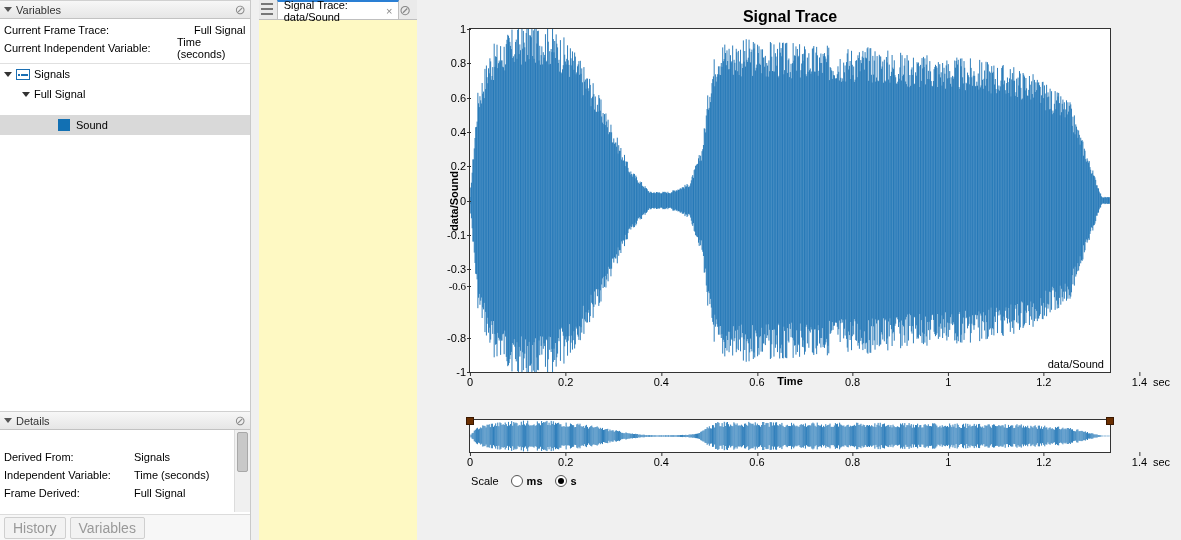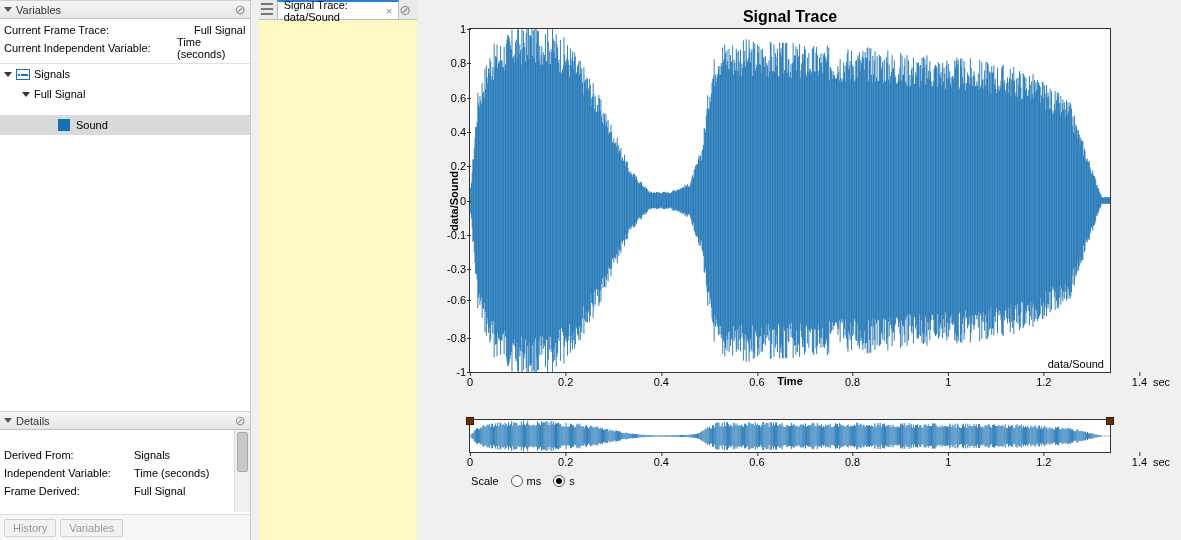--- a/index.html
+++ b/index.html
@@ -76,30 +76,30 @@
     position:relative;
   }
   .details-scroll {
     position:absolute; right:0; top:0; bottom:28px; width:16px;
     background:#f0f0f0; border-left:1px solid #dcdcdc;
   }
   .details-scroll .thumb{
     position:absolute; left:2px; right:2px; top:2px; height:40px;
     background:#c8c8c8; border:1px solid #a8a8a8; border-radius:2px;
   }
-  .details-rows { padding:8px 4px;margin-top:8px; }
+  .details-rows { padding:18px 4px; }
   .details-rows .kv-row .kv-key{ width:130px; }
   .btn-row {
     position:absolute; left:0; right:0; bottom:0; height:26px;
     display:flex; gap:4px; align-items:center; padding:2px 4px;
     border-top:1px solid #dcdcdc; background:#f7f7f7;
   }
   .btn {
     border:1px solid #cfcfcf; background:#f2f2f2; color:#999;
-    padding:2px 8px; font-size:11px; border-radius:2px;
+    padding:2px 8px; font-size:14px; border-radius:2px;
   }
 
   
   .main {
     flex:1 1 auto; display:flex; flex-direction:row; background:#fef9c3;
     position:relative;
     margin-left:8px;
   }
   .tabbar {
     height:20px; display:flex; align-items:flex-end;
@@ -160,21 +160,21 @@
   .ov-handle.left{left:-4px;} .ov-handle.right{right:-4px;}
   .ov-xtick{position:absolute; bottom:-16px; font-size:11px; transform:translateX(-50%);}
   .ov-xtick::before{content:"";position:absolute;left:50%;top:-4px;width:1px;height:4px;background:#333;}
   .ov-unit{position:absolute; right:-60px; bottom:-16px; font-size:11px;}
 
   
   .scale-row{
     margin-top:22px; display:flex; align-items:center; gap:12px;
     font-size:11px; padding-left:2px;
   }
-  .radio{display:inline-flex;gap:4px;}
+  .radio{display:inline-flex;gap:4px;font-weight:bold;}
   .radio .dot{
     width:12px;height:12px;border:1px solid #555;border-radius:50%;
     display:inline-flex;align-items:center;justify-content:center;background:#fff;
   }
   .radio .dot.inner::after{content:"";width:6px;height:6px;border-radius:50%;background:#000;display:block;}
 
   svg{display:block;}
 </style>
 </head>
 <body>
@@ -266,21 +266,21 @@
     <div class="chart-box" id="chart-box">
       <div class="ylabel">data/Sound</div>
       <svg id="chart-svg" width="100%" height="100%" preserveAspectRatio="none" viewBox="0 0 765 343">
           <path d="M0.0 168.0 L0.0 175.0 M0.9 158.5 L0.9 184.5 M1.7 153.7 L1.7 189.3 M2.6 143.7 L2.6 199.3 M3.4 130.4 L3.4 212.6 M4.3 130.4 L4.3 212.6 M5.1 119.4 L5.1 223.6 M6.0 109.0 L6.0 234.0 M6.8 98.2 L6.8 244.8 M7.7 97.9 L7.7 245.1 M8.5 92.6 L8.5 250.4 M9.4 63.8 L9.4 279.2 M10.2 74.3 L10.2 268.7 M11.1 78.1 L11.1 264.9 M11.9 67.2 L11.9 275.8 M12.8 71.3 L12.8 271.7 M13.6 74.5 L13.6 268.5 M14.5 54.0 L14.5 289.0 M15.3 64.6 L15.3 278.4 M16.2 62.6 L16.2 280.4 M17.0 69.1 L17.0 273.9 M17.9 39.9 L17.9 303.1 M18.7 60.1 L18.7 282.9 M19.6 36.5 L19.6 306.5 M20.4 48.2 L20.4 294.8 M21.3 54.2 L21.3 288.8 M22.1 39.3 L22.1 303.7 M23.0 44.3 L23.0 298.7 M23.8 29.3 L23.8 313.7 M24.7 32.4 L24.7 310.6 M25.5 50.8 L25.5 292.2 M26.4 47.0 L26.4 296.0 M27.2 38.1 L27.2 304.9 M28.1 51.0 L28.1 292.0 M28.9 14.7 L28.9 328.3 M29.8 37.9 L29.8 305.1 M30.6 27.3 L30.6 315.7 M31.5 28.0 L31.5 315.0 M32.3 15.7 L32.3 327.3 M33.2 39.1 L33.2 303.9 M34.0 34.2 L34.0 308.8 M34.9 31.5 L34.9 311.5 M35.7 33.1 L35.7 309.9 M36.6 17.1 L36.6 325.9 M37.4 31.5 L37.4 311.5 M38.3 31.4 L38.3 311.6 M39.1 37.7 L39.1 305.3 M40.0 38.3 L40.0 304.7 M40.8 17.8 L40.8 325.2 M41.7 41.4 L41.7 301.6 M42.5 35.4 L42.5 307.6 M43.4 15.1 L43.4 327.9 M44.2 10.8 L44.2 332.2 M45.1 5.8 L45.1 337.2 M46.0 6.8 L46.0 336.2 M46.8 8.9 L46.8 334.1 M47.7 12.9 L47.7 330.1 M48.5 16.9 L48.5 326.1 M49.4 20.1 L49.4 322.9 M50.2 0.6 L50.2 342.4 M51.1 29.0 L51.1 314.0 M51.9 27.3 L51.9 315.7 M52.8 32.9 L52.8 310.1 M53.6 25.3 L53.6 317.7 M54.5 13.0 L54.5 330.0 M55.3 10.6 L55.3 332.4 M56.2 29.8 L56.2 313.2 M57.0 0.9 L57.0 342.1 M57.9 0.0 L57.9 343.0 M58.7 25.1 L58.7 317.9 M59.6 15.4 L59.6 327.6 M60.4 21.2 L60.4 321.8 M61.3 35.6 L61.3 307.4 M62.1 0.0 L62.1 343.0 M63.0 19.7 L63.0 323.3 M63.8 1.9 L63.8 341.1 M64.7 13.6 L64.7 329.4 M65.5 18.3 L65.5 324.7 M66.4 32.6 L66.4 310.4 M67.2 4.0 L67.2 339.0 M68.1 0.0 L68.1 343.0 M68.9 26.0 L68.9 317.0 M69.8 0.0 L69.8 343.0 M70.6 30.1 L70.6 312.9 M71.5 6.2 L71.5 336.8 M72.3 6.6 L72.3 336.4 M73.2 8.3 L73.2 334.7 M74.0 0.0 L74.0 343.0 M74.9 27.0 L74.9 316.0 M75.7 1.4 L75.7 341.6 M76.6 29.8 L76.6 313.2 M77.4 0.0 L77.4 343.0 M78.3 33.7 L78.3 309.3 M79.1 0.0 L79.1 343.0 M80.0 14.5 L80.0 328.5 M80.8 2.1 L80.8 340.9 M81.7 1.7 L81.7 341.3 M82.5 31.5 L82.5 311.5 M83.4 16.8 L83.4 326.2 M84.2 35.7 L84.2 307.3 M85.1 26.1 L85.1 316.9 M85.9 17.4 L85.9 325.6 M86.8 35.4 L86.8 307.6 M87.6 23.2 L87.6 319.8 M88.5 28.6 L88.5 314.4 M89.3 25.9 L89.3 317.1 M90.2 5.2 L90.2 337.8 M91.1 32.9 L91.1 310.1 M91.9 31.8 L91.9 311.2 M92.8 0.0 L92.8 343.0 M93.6 12.7 L93.6 330.3 M94.5 35.4 L94.5 307.6 M95.3 22.2 L95.3 320.8 M96.2 34.9 L96.2 308.1 M97.0 20.0 L97.0 323.0 M97.9 23.1 L97.9 319.9 M98.7 0.0 L98.7 343.0 M99.6 10.1 L99.6 332.9 M100.4 23.3 L100.4 319.7 M101.3 12.0 L101.3 331.0 M102.1 29.0 L102.1 314.0 M103.0 5.4 L103.0 337.6 M103.8 14.7 L103.8 328.3 M104.7 18.4 L104.7 324.6 M105.5 34.0 L105.5 309.0 M106.4 30.8 L106.4 312.2 M107.2 42.6 L107.2 300.4 M108.1 11.1 L108.1 331.9 M108.9 43.4 L108.9 299.6 M109.8 44.4 L109.8 298.6 M110.6 40.3 L110.6 302.7 M111.5 36.2 L111.5 306.8 M112.3 8.4 L112.3 334.6 M113.2 25.7 L113.2 317.3 M114.0 32.5 L114.0 310.5 M114.9 35.5 L114.9 307.5 M115.7 29.8 L115.7 313.2 M116.6 16.3 L116.6 326.7 M117.4 31.3 L117.4 311.7 M118.3 35.9 L118.3 307.1 M119.1 47.9 L119.1 295.1 M120.0 19.3 L120.0 323.7 M120.8 29.3 L120.8 313.7 M121.7 36.4 L121.7 306.6 M122.5 22.4 L122.5 320.6 M123.4 31.8 L123.4 311.2 M124.2 40.8 L124.2 302.2 M125.1 23.5 L125.1 319.5 M125.9 27.6 L125.9 315.4 M126.8 45.3 L126.8 297.7 M127.6 43.4 L127.6 299.6 M128.5 37.3 L128.5 305.7 M129.3 35.4 L129.3 307.6 M130.2 32.1 L130.2 310.9 M131.0 45.8 L131.0 297.2 M131.9 31.8 L131.9 311.2 M132.7 44.8 L132.7 298.2 M133.6 39.4 L133.6 303.6 M134.4 53.3 L134.4 289.7 M135.3 66.2 L135.3 276.8 M136.2 38.1 L136.2 304.9 M137.0 52.6 L137.0 290.4 M137.9 50.5 L137.9 292.5 M138.7 59.8 L138.7 283.2 M139.6 49.5 L139.6 293.5 M140.4 49.6 L140.4 293.4 M141.3 59.3 L141.3 283.7 M142.1 62.1 L142.1 280.9 M143.0 49.9 L143.0 293.1 M143.8 55.9 L143.8 287.1 M144.7 77.2 L144.7 265.8 M145.5 69.2 L145.5 273.8 M146.4 67.7 L146.4 275.3 M147.2 54.2 L147.2 288.8 M148.1 65.1 L148.1 277.9 M148.9 80.5 L148.9 262.5 M149.8 67.5 L149.8 275.5 M150.6 82.6 L150.6 260.4 M151.5 83.0 L151.5 260.0 M152.3 75.8 L152.3 267.2 M153.2 82.6 L153.2 260.4 M154.0 66.1 L154.0 276.9 M154.9 69.2 L154.9 273.8 M155.7 81.7 L155.7 261.3 M156.6 70.5 L156.6 272.5 M157.4 87.5 L157.4 255.5 M158.3 93.6 L158.3 249.4 M159.1 84.0 L159.1 259.0 M160.0 95.1 L160.0 247.9 M160.8 85.1 L160.8 257.9 M161.7 96.1 L161.7 246.9 M162.5 84.5 L162.5 258.5 M163.4 92.5 L163.4 250.5 M164.2 98.2 L164.2 244.8 M165.1 90.7 L165.1 252.3 M165.9 105.2 L165.9 237.8 M166.8 103.2 L166.8 239.8 M167.6 103.2 L167.6 239.8 M168.5 95.7 L168.5 247.3 M169.3 103.3 L169.3 239.7 M170.2 113.5 L170.2 229.5 M171.0 113.5 L171.0 229.5 M171.9 109.4 L171.9 233.6 M172.7 114.8 L172.7 228.2 M173.6 113.7 L173.6 229.3 M174.4 113.5 L174.4 229.5 M175.3 117.7 L175.3 225.3 M176.1 108.7 L176.1 234.3 M177.0 124.6 L177.0 218.4 M177.8 116.2 L177.8 226.8 M178.7 121.8 L178.7 221.2 M179.5 121.9 L179.5 221.1 M180.4 119.0 L180.4 224.0 M181.3 130.6 L181.3 212.4 M182.1 128.3 L182.1 214.7 M183.0 131.9 L183.0 211.1 M183.8 131.4 L183.8 211.6 M184.7 125.9 L184.7 217.1 M185.5 137.1 L185.5 205.9 M186.4 132.4 L186.4 210.6 M187.2 132.8 L187.2 210.2 M188.1 132.8 L188.1 210.2 M188.9 138.9 L188.9 204.1 M189.8 142.6 L189.8 200.4 M190.6 143.4 L190.6 199.6 M191.5 145.6 L191.5 197.4 M192.3 142.5 L192.3 200.5 M193.2 145.0 L193.2 198.0 M194.0 147.6 L194.0 195.4 M194.9 145.5 L194.9 197.5 M195.7 144.6 L195.7 198.4 M196.6 145.0 L196.6 198.0 M197.4 149.3 L197.4 193.7 M198.3 146.6 L198.3 196.4 M199.1 148.2 L199.1 194.8 M200.0 151.3 L200.0 191.7 M200.8 153.7 L200.8 189.3 M201.7 153.7 L201.7 189.3 M202.5 154.8 L202.5 188.2 M203.4 152.6 L203.4 190.4 M204.2 154.0 L204.2 189.0 M205.1 153.0 L205.1 190.0 M205.9 156.8 L205.9 186.2 M206.8 157.2 L206.8 185.8 M207.6 158.0 L207.6 185.0 M208.5 159.3 L208.5 183.7 M209.3 157.2 L209.3 185.8 M210.2 159.0 L210.2 184.0 M211.0 159.3 L211.0 183.7 M211.9 160.3 L211.9 182.7 M212.7 162.2 L212.7 180.8 M213.6 162.1 L213.6 180.9 M214.4 163.9 L214.4 179.1 M215.3 163.2 L215.3 179.8 M216.1 162.7 L216.1 180.3 M217.0 163.4 L217.0 179.6 M217.8 164.0 L217.8 179.0 M218.7 164.0 L218.7 179.0 M219.5 163.6 L219.5 179.4 M220.4 163.5 L220.4 179.5 M221.2 164.5 L221.2 178.5 M222.1 163.9 L222.1 179.1 M222.9 163.0 L222.9 180.0 M223.8 163.2 L223.8 179.8 M224.6 163.6 L224.6 179.4 M225.5 163.6 L225.5 179.4 M226.4 163.4 L226.4 179.6 M227.2 163.9 L227.2 179.1 M228.1 164.6 L228.1 178.4 M228.9 164.4 L228.9 178.6 M229.8 163.9 L229.8 179.1 M230.6 162.8 L230.6 180.2 M231.5 163.1 L231.5 179.9 M232.3 162.8 L232.3 180.2 M233.2 163.8 L233.2 179.2 M234.0 162.9 L234.0 180.1 M234.9 163.8 L234.9 179.2 M235.7 164.6 L235.7 178.4 M236.6 162.8 L236.6 180.2 M237.4 164.0 L237.4 179.0 M238.3 164.2 L238.3 178.8 M239.1 164.2 L239.1 178.8 M240.0 164.4 L240.0 178.6 M240.8 163.4 L240.8 179.6 M241.7 163.2 L241.7 179.8 M242.5 161.4 L242.5 181.6 M243.4 161.5 L243.4 181.5 M244.2 161.7 L244.2 181.3 M245.1 161.6 L245.1 181.4 M245.9 162.7 L245.9 180.3 M246.8 161.3 L246.8 181.7 M247.6 161.9 L247.6 181.1 M248.5 160.6 L248.5 182.4 M249.3 160.9 L249.3 182.1 M250.2 160.8 L250.2 182.2 M251.0 159.7 L251.0 183.3 M251.9 159.3 L251.9 183.7 M252.7 160.2 L252.7 182.8 M253.6 158.6 L253.6 184.4 M254.4 158.1 L254.4 184.9 M255.3 158.4 L255.3 184.6 M256.1 159.6 L256.1 183.4 M257.0 155.9 L257.0 187.1 M257.8 157.6 L257.8 185.4 M258.7 157.4 L258.7 185.6 M259.5 155.0 L259.5 188.0 M260.4 156.2 L260.4 186.8 M261.2 158.1 L261.2 184.9 M262.1 157.9 L262.1 185.1 M262.9 156.7 L262.9 186.3 M263.8 154.4 L263.8 188.6 M264.6 151.3 L264.6 191.7 M265.5 147.7 L265.5 195.3 M266.3 146.1 L266.3 196.9 M267.2 148.9 L267.2 194.1 M268.0 141.1 L268.0 201.9 M268.9 140.2 L268.9 202.8 M269.7 136.9 L269.7 206.1 M270.6 136.1 L270.6 206.9 M271.5 135.0 L271.5 208.0 M272.3 134.8 L272.3 208.2 M273.2 129.3 L273.2 213.7 M274.0 126.1 L274.0 216.9 M274.9 132.1 L274.9 210.9 M275.7 126.7 L275.7 216.3 M276.6 131.6 L276.6 211.4 M277.4 122.2 L277.4 220.8 M278.3 120.2 L278.3 222.8 M279.1 116.0 L279.1 227.0 M280.0 99.3 L280.0 243.7 M280.8 99.8 L280.8 243.2 M281.7 103.4 L281.7 239.6 M282.5 86.5 L282.5 256.5 M283.4 80.0 L283.4 263.0 M284.2 66.4 L284.2 276.6 M285.1 80.6 L285.1 262.4 M285.9 78.9 L285.9 264.1 M286.8 67.9 L286.8 275.1 M287.6 73.1 L287.6 269.9 M288.5 64.4 L288.5 278.6 M289.3 54.1 L289.3 288.9 M290.2 50.1 L290.2 292.9 M291.0 47.4 L291.0 295.6 M291.9 30.3 L291.9 312.7 M292.7 57.3 L292.7 285.7 M293.6 45.3 L293.6 297.7 M294.4 52.6 L294.4 290.4 M295.3 47.8 L295.3 295.2 M296.1 45.2 L296.1 297.8 M297.0 37.3 L297.0 305.7 M297.8 45.6 L297.8 297.4 M298.7 37.3 L298.7 305.7 M299.5 46.0 L299.5 297.0 M300.4 34.0 L300.4 309.0 M301.2 37.9 L301.2 305.1 M302.1 18.4 L302.1 324.6 M302.9 32.2 L302.9 310.8 M303.8 30.0 L303.8 313.0 M304.6 15.6 L304.6 327.4 M305.5 24.0 L305.5 319.0 M306.3 36.2 L306.3 306.8 M307.2 21.4 L307.2 321.6 M308.0 32.0 L308.0 311.0 M308.9 40.3 L308.9 302.7 M309.7 19.8 L309.7 323.2 M310.6 40.1 L310.6 302.9 M311.4 26.2 L311.4 316.8 M312.3 33.3 L312.3 309.7 M313.1 32.2 L313.1 310.8 M314.0 16.5 L314.0 326.5 M314.8 45.8 L314.8 297.2 M315.7 30.8 L315.7 312.2 M316.6 33.8 L316.6 309.2 M317.4 41.3 L317.4 301.7 M318.3 19.8 L318.3 323.2 M319.1 23.2 L319.1 319.8 M320.0 42.2 L320.0 300.8 M320.8 21.9 L320.8 321.1 M321.7 46.0 L321.7 297.0 M322.5 32.5 L322.5 310.5 M323.4 20.7 L323.4 322.3 M324.2 47.4 L324.2 295.6 M325.1 34.6 L325.1 308.4 M325.9 39.0 L325.9 304.0 M326.8 11.4 L326.8 331.6 M327.6 32.6 L327.6 310.4 M328.5 22.0 L328.5 321.0 M329.3 37.6 L329.3 305.4 M330.2 10.2 L330.2 332.8 M331.0 30.8 L331.0 312.2 M331.9 32.9 L331.9 310.1 M332.7 28.7 L332.7 314.3 M333.6 10.7 L333.6 332.3 M334.4 19.6 L334.4 323.4 M335.3 33.4 L335.3 309.6 M336.1 23.0 L336.1 320.0 M337.0 20.6 L337.0 322.4 M337.8 46.9 L337.8 296.1 M338.7 13.0 L338.7 330.0 M339.5 19.5 L339.5 323.5 M340.4 14.5 L340.4 328.5 M341.2 41.5 L341.2 301.5 M342.1 38.8 L342.1 304.2 M342.9 35.6 L342.9 307.4 M343.8 15.7 L343.8 327.3 M344.6 24.0 L344.6 319.0 M345.5 17.3 L345.5 325.7 M346.3 34.7 L346.3 308.3 M347.2 35.9 L347.2 307.1 M348.0 20.4 L348.0 322.6 M348.9 44.2 L348.9 298.8 M349.7 20.3 L349.7 322.7 M350.6 28.9 L350.6 314.1 M351.4 28.3 L351.4 314.7 M352.3 37.7 L352.3 305.3 M353.1 26.9 L353.1 316.1 M354.0 47.5 L354.0 295.5 M354.8 34.0 L354.8 309.0 M355.7 36.6 L355.7 306.4 M356.5 47.7 L356.5 295.3 M357.4 31.4 L357.4 311.6 M358.2 42.2 L358.2 300.8 M359.1 13.0 L359.1 330.0 M359.9 14.1 L359.9 328.9 M360.8 27.7 L360.8 315.3 M361.7 42.0 L361.7 301.0 M362.5 42.4 L362.5 300.6 M363.4 15.4 L363.4 327.6 M364.2 42.5 L364.2 300.5 M365.1 24.2 L365.1 318.8 M365.9 27.6 L365.9 315.4 M366.8 36.7 L366.8 306.3 M367.6 19.9 L367.6 323.1 M368.5 48.3 L368.5 294.7 M369.3 46.8 L369.3 296.2 M370.2 13.5 L370.2 329.5 M371.0 23.7 L371.0 319.3 M371.9 19.1 L371.9 323.9 M372.7 27.3 L372.7 315.7 M373.6 14.0 L373.6 329.0 M374.4 13.6 L374.4 329.4 M375.3 45.3 L375.3 297.7 M376.1 41.1 L376.1 301.9 M377.0 14.6 L377.0 328.4 M377.8 14.0 L377.8 329.0 M378.7 13.8 L378.7 329.2 M379.5 43.9 L379.5 299.1 M380.4 31.2 L380.4 311.8 M381.2 29.5 L381.2 313.5 M382.1 48.1 L382.1 294.9 M382.9 43.1 L382.9 299.9 M383.8 34.8 L383.8 308.2 M384.6 49.3 L384.6 293.7 M385.5 34.2 L385.5 308.8 M386.3 14.1 L386.3 328.9 M387.2 31.7 L387.2 311.3 M388.0 26.4 L388.0 316.6 M388.9 26.9 L388.9 316.1 M389.7 17.4 L389.7 325.6 M390.6 41.7 L390.6 301.3 M391.4 20.0 L391.4 323.0 M392.3 28.2 L392.3 314.8 M393.1 26.8 L393.1 316.2 M394.0 15.2 L394.0 327.8 M394.8 48.5 L394.8 294.5 M395.7 41.2 L395.7 301.8 M396.5 34.5 L396.5 308.5 M397.4 25.1 L397.4 317.9 M398.2 31.7 L398.2 311.3 M399.1 24.7 L399.1 318.3 M399.9 17.4 L399.9 325.6 M400.8 20.3 L400.8 322.7 M401.6 45.2 L401.6 297.8 M402.5 47.2 L402.5 295.8 M403.3 28.6 L403.3 314.4 M404.2 42.8 L404.2 300.2 M405.1 24.2 L405.1 318.8 M405.9 41.2 L405.9 301.8 M406.8 39.5 L406.8 303.5 M407.6 44.8 L407.6 298.2 M408.5 42.5 L408.5 300.5 M409.3 19.8 L409.3 323.2 M410.2 18.8 L410.2 324.2 M411.0 17.0 L411.0 326.0 M411.9 42.6 L411.9 300.4 M412.7 42.7 L412.7 300.3 M413.6 23.6 L413.6 319.4 M414.4 17.9 L414.4 325.1 M415.3 26.3 L415.3 316.7 M416.1 46.8 L416.1 296.2 M417.0 41.8 L417.0 301.2 M417.8 28.5 L417.8 314.5 M418.7 34.0 L418.7 309.0 M419.5 24.5 L419.5 318.5 M420.4 34.0 L420.4 309.0 M421.2 43.9 L421.2 299.1 M422.1 24.9 L422.1 318.1 M422.9 27.2 L422.9 315.8 M423.8 24.1 L423.8 318.9 M424.6 27.4 L424.6 315.6 M425.5 29.7 L425.5 313.3 M426.3 33.1 L426.3 309.9 M427.2 16.7 L427.2 326.3 M428.0 26.2 L428.0 316.8 M428.9 18.7 L428.9 324.3 M429.7 51.1 L429.7 291.9 M430.6 38.1 L430.6 304.9 M431.4 39.1 L431.4 303.9 M432.3 41.4 L432.3 301.6 M433.1 49.9 L433.1 293.1 M434.0 42.1 L434.0 300.9 M434.8 46.1 L434.8 296.9 M435.7 46.4 L435.7 296.6 M436.5 49.2 L436.5 293.8 M437.4 49.9 L437.4 293.1 M438.2 49.2 L438.2 293.8 M439.1 45.2 L439.1 297.8 M439.9 37.3 L439.9 305.7 M440.8 42.8 L440.8 300.2 M441.6 51.5 L441.6 291.5 M442.5 30.0 L442.5 313.0 M443.3 48.8 L443.3 294.2 M444.2 52.8 L444.2 290.2 M445.0 49.4 L445.0 293.6 M445.9 51.9 L445.9 291.1 M446.7 33.6 L446.7 309.4 M447.6 43.3 L447.6 299.7 M448.4 36.5 L448.4 306.5 M449.3 52.5 L449.3 290.5 M450.2 33.1 L450.2 309.9 M451.0 24.4 L451.0 318.6 M451.9 20.2 L451.9 322.8 M452.7 40.5 L452.7 302.5 M453.6 36.9 L453.6 306.1 M454.4 32.0 L454.4 311.0 M455.3 50.0 L455.3 293.0 M456.1 21.8 L456.1 321.2 M457.0 35.8 L457.0 307.2 M457.8 46.2 L457.8 296.8 M458.7 37.5 L458.7 305.5 M459.5 52.9 L459.5 290.1 M460.4 50.7 L460.4 292.3 M461.2 31.9 L461.2 311.1 M462.1 31.2 L462.1 311.8 M462.9 48.2 L462.9 294.8 M463.8 26.3 L463.8 316.7 M464.6 29.1 L464.6 313.9 M465.5 23.2 L465.5 319.8 M466.3 42.3 L466.3 300.7 M467.2 31.1 L467.2 311.9 M468.0 34.1 L468.0 308.9 M468.9 27.6 L468.9 315.4 M469.7 21.9 L469.7 321.1 M470.6 28.8 L470.6 314.2 M471.4 40.7 L471.4 302.3 M472.3 23.1 L472.3 319.9 M473.1 28.6 L473.1 314.4 M474.0 29.3 L474.0 313.7 M474.8 19.3 L474.8 323.7 M475.7 18.3 L475.7 324.7 M476.5 51.8 L476.5 291.2 M477.4 31.9 L477.4 311.1 M478.2 19.3 L478.2 323.7 M479.1 19.2 L479.1 323.8 M479.9 45.8 L479.9 297.2 M480.8 53.5 L480.8 289.5 M481.6 26.9 L481.6 316.1 M482.5 45.6 L482.5 297.4 M483.3 31.6 L483.3 311.4 M484.2 22.3 L484.2 320.7 M485.0 52.6 L485.0 290.4 M485.9 48.5 L485.9 294.5 M486.7 27.1 L486.7 315.9 M487.6 51.5 L487.6 291.5 M488.4 52.2 L488.4 290.8 M489.3 25.8 L489.3 317.2 M490.1 27.3 L490.1 315.7 M491.0 27.6 L491.0 315.4 M491.8 39.8 L491.8 303.2 M492.7 37.5 L492.7 305.5 M493.5 32.5 L493.5 310.5 M494.4 53.7 L494.4 289.3 M495.3 30.7 L495.3 312.3 M496.1 51.6 L496.1 291.4 M497.0 52.6 L497.0 290.4 M497.8 28.0 L497.8 315.0 M498.7 33.5 L498.7 309.5 M499.5 21.6 L499.5 321.4 M500.4 50.5 L500.4 292.5 M501.2 35.6 L501.2 307.4 M502.1 53.7 L502.1 289.3 M502.9 47.0 L502.9 296.0 M503.8 42.8 L503.8 300.2 M504.6 26.0 L504.6 317.0 M505.5 38.6 L505.5 304.4 M506.3 40.1 L506.3 302.9 M507.2 31.3 L507.2 311.7 M508.0 46.2 L508.0 296.8 M508.9 48.3 L508.9 294.7 M509.7 54.5 L509.7 288.5 M510.6 54.8 L510.6 288.2 M511.4 52.7 L511.4 290.3 M512.3 45.0 L512.3 298.0 M513.1 49.7 L513.1 293.3 M514.0 38.4 L514.0 304.6 M514.8 23.8 L514.8 319.2 M515.7 51.5 L515.7 291.5 M516.5 26.2 L516.5 316.8 M517.4 47.1 L517.4 295.9 M518.2 45.6 L518.2 297.4 M519.1 36.7 L519.1 306.3 M519.9 29.2 L519.9 313.8 M520.8 52.5 L520.8 290.5 M521.6 55.1 L521.6 287.9 M522.5 26.1 L522.5 316.9 M523.3 57.5 L523.3 285.5 M524.2 31.5 L524.2 311.5 M525.0 58.2 L525.0 284.8 M525.9 46.0 L525.9 297.0 M526.7 56.8 L526.7 286.2 M527.6 40.5 L527.6 302.5 M528.4 38.4 L528.4 304.6 M529.3 45.9 L529.3 297.1 M530.1 28.7 L530.1 314.3 M531.0 55.2 L531.0 287.8 M531.8 54.6 L531.8 288.4 M532.7 43.3 L532.7 299.7 M533.5 46.7 L533.5 296.3 M534.4 33.2 L534.4 309.8 M535.2 34.6 L535.2 308.4 M536.1 33.5 L536.1 309.5 M536.9 37.2 L536.9 305.8 M537.8 58.0 L537.8 285.0 M538.6 35.9 L538.6 307.1 M539.5 51.9 L539.5 291.1 M540.4 29.1 L540.4 313.9 M541.2 39.4 L541.2 303.6 M542.1 27.9 L542.1 315.1 M542.9 38.1 L542.9 304.9 M543.8 29.4 L543.8 313.6 M544.6 55.4 L544.6 287.6 M545.5 35.6 L545.5 307.4 M546.3 26.3 L546.3 316.7 M547.2 50.0 L547.2 293.0 M548.0 41.8 L548.0 301.2 M548.9 50.2 L548.9 292.8 M549.7 32.1 L549.7 310.9 M550.6 42.4 L550.6 300.6 M551.4 52.1 L551.4 290.9 M552.3 56.8 L552.3 286.2 M553.1 57.4 L553.1 285.6 M554.0 52.0 L554.0 291.0 M554.8 40.2 L554.8 302.8 M555.7 37.9 L555.7 305.1 M556.5 35.8 L556.5 307.2 M557.4 37.1 L557.4 305.9 M558.2 38.7 L558.2 304.3 M559.1 58.0 L559.1 285.0 M559.9 33.1 L559.9 309.9 M560.8 45.3 L560.8 297.7 M561.6 35.2 L561.6 307.8 M562.5 48.4 L562.5 294.6 M563.3 43.3 L563.3 299.7 M564.2 56.6 L564.2 286.4 M565.0 34.0 L565.0 309.0 M565.9 52.9 L565.9 290.1 M566.7 38.8 L566.7 304.2 M567.6 44.7 L567.6 298.3 M568.4 59.7 L568.4 283.3 M569.3 36.4 L569.3 306.6 M570.1 31.5 L570.1 311.5 M571.0 49.4 L571.0 293.6 M571.8 35.1 L571.8 307.9 M572.7 48.9 L572.7 294.1 M573.5 42.1 L573.5 300.9 M574.4 54.8 L574.4 288.2 M575.2 48.3 L575.2 294.7 M576.1 57.7 L576.1 285.3 M576.9 46.9 L576.9 296.1 M577.8 49.7 L577.8 293.3 M578.6 47.7 L578.6 295.3 M579.5 31.5 L579.5 311.5 M580.3 38.7 L580.3 304.3 M581.2 32.0 L581.2 311.0 M582.0 28.6 L582.0 314.4 M582.9 35.5 L582.9 307.5 M583.7 30.8 L583.7 312.2 M584.6 58.0 L584.6 285.0 M585.5 59.9 L585.5 283.1 M586.3 29.6 L586.3 313.4 M587.2 37.3 L587.2 305.7 M588.0 29.4 L588.0 313.6 M588.9 48.3 L588.9 294.7 M589.7 54.4 L589.7 288.6 M590.6 32.1 L590.6 310.9 M591.4 38.8 L591.4 304.2 M592.3 61.2 L592.3 281.8 M593.1 53.8 L593.1 289.2 M594.0 54.8 L594.0 288.2 M594.8 43.6 L594.8 299.4 M595.7 46.2 L595.7 296.8 M596.5 48.2 L596.5 294.8 M597.4 55.3 L597.4 287.7 M598.2 29.4 L598.2 313.6 M599.1 38.9 L599.1 304.1 M599.9 48.3 L599.9 294.7 M600.8 56.8 L600.8 286.2 M601.6 46.7 L601.6 296.3 M602.5 42.2 L602.5 300.8 M603.3 46.8 L603.3 296.2 M604.2 57.3 L604.2 285.7 M605.0 56.9 L605.0 286.1 M605.9 52.7 L605.9 290.3 M606.7 56.7 L606.7 286.3 M607.6 44.5 L607.6 298.5 M608.4 60.6 L608.4 282.4 M609.3 30.9 L609.3 312.1 M610.1 58.4 L610.1 284.6 M611.0 56.4 L611.0 286.6 M611.8 33.3 L611.8 309.7 M612.7 50.8 L612.7 292.2 M613.5 59.8 L613.5 283.2 M614.4 49.8 L614.4 293.2 M615.2 41.5 L615.2 301.5 M616.1 56.7 L616.1 286.3 M616.9 32.8 L616.9 310.2 M617.8 49.9 L617.8 293.1 M618.6 33.2 L618.6 309.8 M619.5 35.4 L619.5 307.6 M620.3 62.2 L620.3 280.8 M621.2 42.4 L621.2 300.6 M622.0 43.7 L622.0 299.3 M622.9 64.4 L622.9 278.6 M623.7 37.1 L623.7 305.9 M624.6 44.0 L624.6 299.0 M625.4 42.8 L625.4 300.2 M626.3 36.6 L626.3 306.4 M627.1 55.5 L627.1 287.5 M628.0 50.0 L628.0 293.0 M628.8 60.0 L628.8 283.0 M629.7 64.2 L629.7 278.8 M630.6 38.9 L630.6 304.1 M631.4 60.5 L631.4 282.5 M632.3 56.5 L632.3 286.5 M633.1 61.7 L633.1 281.3 M634.0 57.4 L634.0 285.6 M634.8 51.6 L634.8 291.4 M635.7 39.0 L635.7 304.0 M636.5 37.2 L636.5 305.8 M637.4 36.0 L637.4 307.0 M638.2 55.4 L638.2 287.6 M639.1 51.5 L639.1 291.5 M639.9 61.2 L639.9 281.8 M640.8 64.6 L640.8 278.4 M641.6 54.1 L641.6 288.9 M642.5 48.5 L642.5 294.5 M643.3 53.1 L643.3 289.9 M644.2 64.0 L644.2 279.0 M645.0 49.4 L645.0 293.6 M645.9 40.1 L645.9 302.9 M646.7 67.5 L646.7 275.5 M647.6 50.4 L647.6 292.6 M648.4 44.1 L648.4 298.9 M649.3 51.7 L649.3 291.3 M650.1 38.2 L650.1 304.8 M651.0 51.7 L651.0 291.3 M651.8 66.9 L651.8 276.1 M652.7 63.2 L652.7 279.8 M653.5 49.7 L653.5 293.3 M654.4 68.0 L654.4 275.0 M655.2 48.6 L655.2 294.4 M656.1 56.5 L656.1 286.5 M656.9 42.1 L656.9 300.9 M657.8 44.6 L657.8 298.4 M658.6 58.9 L658.6 284.1 M659.5 70.5 L659.5 272.5 M660.3 69.5 L660.3 273.5 M661.2 44.0 L661.2 299.0 M662.0 45.7 L662.0 297.3 M662.9 47.5 L662.9 295.5 M663.7 61.4 L663.7 281.6 M664.6 49.0 L664.6 294.0 M665.4 59.3 L665.4 283.7 M666.3 66.6 L666.3 276.4 M667.1 66.9 L667.1 276.1 M668.0 60.9 L668.0 282.1 M668.8 47.0 L668.8 296.0 M669.7 55.7 L669.7 287.3 M670.5 70.5 L670.5 272.5 M671.4 52.3 L671.4 290.7 M672.2 65.0 L672.2 278.0 M673.1 45.2 L673.1 297.8 M673.9 68.6 L673.9 274.4 M674.8 50.9 L674.8 292.1 M675.7 63.0 L675.7 280.0 M676.5 53.3 L676.5 289.7 M677.4 61.1 L677.4 281.9 M678.2 50.9 L678.2 292.1 M679.1 53.9 L679.1 289.1 M679.9 53.3 L679.9 289.7 M680.8 56.2 L680.8 286.8 M681.6 57.9 L681.6 285.1 M682.5 73.9 L682.5 269.1 M683.3 66.3 L683.3 276.7 M684.2 53.1 L684.2 289.9 M685.0 52.8 L685.0 290.2 M685.9 69.1 L685.9 273.9 M686.7 56.4 L686.7 286.6 M687.6 64.5 L687.6 278.5 M688.4 81.3 L688.4 261.7 M689.3 55.8 L689.3 287.2 M690.1 68.2 L690.1 274.8 M691.0 63.4 L691.0 279.6 M691.8 67.6 L691.8 275.4 M692.7 80.3 L692.7 262.7 M693.5 59.7 L693.5 283.3 M694.4 79.9 L694.4 263.1 M695.2 62.2 L695.2 280.8 M696.1 85.2 L696.1 257.8 M696.9 81.6 L696.9 261.4 M697.8 83.8 L697.8 259.2 M698.6 74.8 L698.6 268.2 M699.5 62.1 L699.5 280.9 M700.3 80.2 L700.3 262.8 M701.2 71.4 L701.2 271.6 M702.0 63.5 L702.0 279.5 M702.9 67.5 L702.9 275.5 M703.7 63.9 L703.7 279.1 M704.6 74.1 L704.6 268.9 M705.4 86.3 L705.4 256.7 M706.3 67.3 L706.3 275.7 M707.1 83.2 L707.1 259.8 M708.0 74.8 L708.0 268.2 M708.8 70.6 L708.8 272.4 M709.7 80.3 L709.7 262.7 M710.5 73.3 L710.5 269.7 M711.4 88.3 L711.4 254.7 M712.2 80.4 L712.2 262.6 M713.1 71.3 L713.1 271.7 M713.9 85.4 L713.9 257.6 M714.8 73.3 L714.8 269.7 M715.6 82.6 L715.6 260.4 M716.5 76.8 L716.5 266.2 M717.3 73.3 L717.3 269.7 M718.2 75.4 L718.2 267.6 M719.0 79.7 L719.0 263.3 M719.9 96.9 L719.9 246.1 M720.8 87.7 L720.8 255.3 M721.6 103.3 L721.6 239.7 M722.5 86.4 L722.5 256.6 M723.3 105.3 L723.3 237.7 M724.2 95.4 L724.2 247.6 M725.0 97.7 L725.0 245.3 M725.9 100.7 L725.9 242.3 M726.7 108.9 L726.7 234.1 M727.6 101.4 L727.6 241.6 M728.4 105.8 L728.4 237.2 M729.3 115.7 L729.3 227.3 M730.1 108.7 L730.1 234.3 M731.0 111.8 L731.0 231.2 M731.8 111.1 L731.8 231.9 M732.7 112.6 L732.7 230.4 M733.5 126.7 L733.5 216.3 M734.4 119.7 L734.4 223.3 M735.2 121.7 L735.2 221.3 M736.1 130.1 L736.1 212.9 M736.9 132.6 L736.9 210.4 M737.8 129.4 L737.8 213.6 M738.6 131.8 L738.6 211.2 M739.5 133.6 L739.5 209.4 M740.3 132.1 L740.3 210.9 M741.2 138.1 L741.2 204.9 M742.0 140.8 L742.0 202.2 M742.9 144.9 L742.9 198.1 M743.7 144.0 L743.7 199.0 M744.6 141.5 L744.6 201.5 M745.4 146.5 L745.4 196.5 M746.3 146.9 L746.3 196.1 M747.1 148.4 L747.1 194.6 M748.0 150.9 L748.0 192.1 M748.8 156.3 L748.8 186.7 M749.7 156.3 L749.7 186.7 M750.5 159.2 L750.5 183.8 M751.4 159.4 L751.4 183.6 M752.2 162.6 L752.2 180.4 M753.1 164.3 L753.1 178.7 M753.9 164.6 L753.9 178.4 M754.8 167.3 L754.8 175.7 M755.6 168.0 L755.6 175.0 M756.5 168.7 L756.5 174.3 M757.3 168.5 L757.3 174.5 M758.2 168.6 L758.2 174.4 M759.0 167.9 L759.0 175.1 M759.9 168.2 L759.9 174.8 M760.7 168.6 L760.7 174.4 M761.6 168.1 L761.6 174.9 M762.4 168.1 L762.4 174.9 M763.3 168.3 L763.3 174.7 M764.1 168.0 L764.1 175.0 M765.0 168.7 L765.0 174.3 " stroke="#1d73b5" stroke-width="1" fill="none"></path>
         </svg>
       <div class="series-label">data/Sound</div>
       <div class="x-unit">sec</div>
 
     <div class="ytick" style="top: 343px;">-1</div>
         <div class="ytick" style="top: 308.7px;">-0.8</div>
-        <div class="ytick" style="top: 271px;">-0.6</div>
+        <div class="ytick" style="top: 257px; font-family: Liberation Serif, serif;">-0.6</div>
         <div class="ytick" style="top: 240.1px;">-0.3</div>
         <div class="ytick" style="top: 205.8px;">-0.1</div>
         <div class="ytick" style="top: 171.5px;">0</div>
         <div class="ytick" style="top: 137.2px;">0.2</div>
         <div class="ytick" style="top: 102.9px;">0.4</div>
         <div class="ytick" style="top: 68.6px;">0.6</div>
         <div class="ytick" style="top: 34.3px;">0.8</div>
         <div class="ytick" style="top: 0px;">1</div>
         <div class="xtick" style="left: 0px;">0</div>
         <div class="xtick" style="left: 95.625px;">0.2</div>

